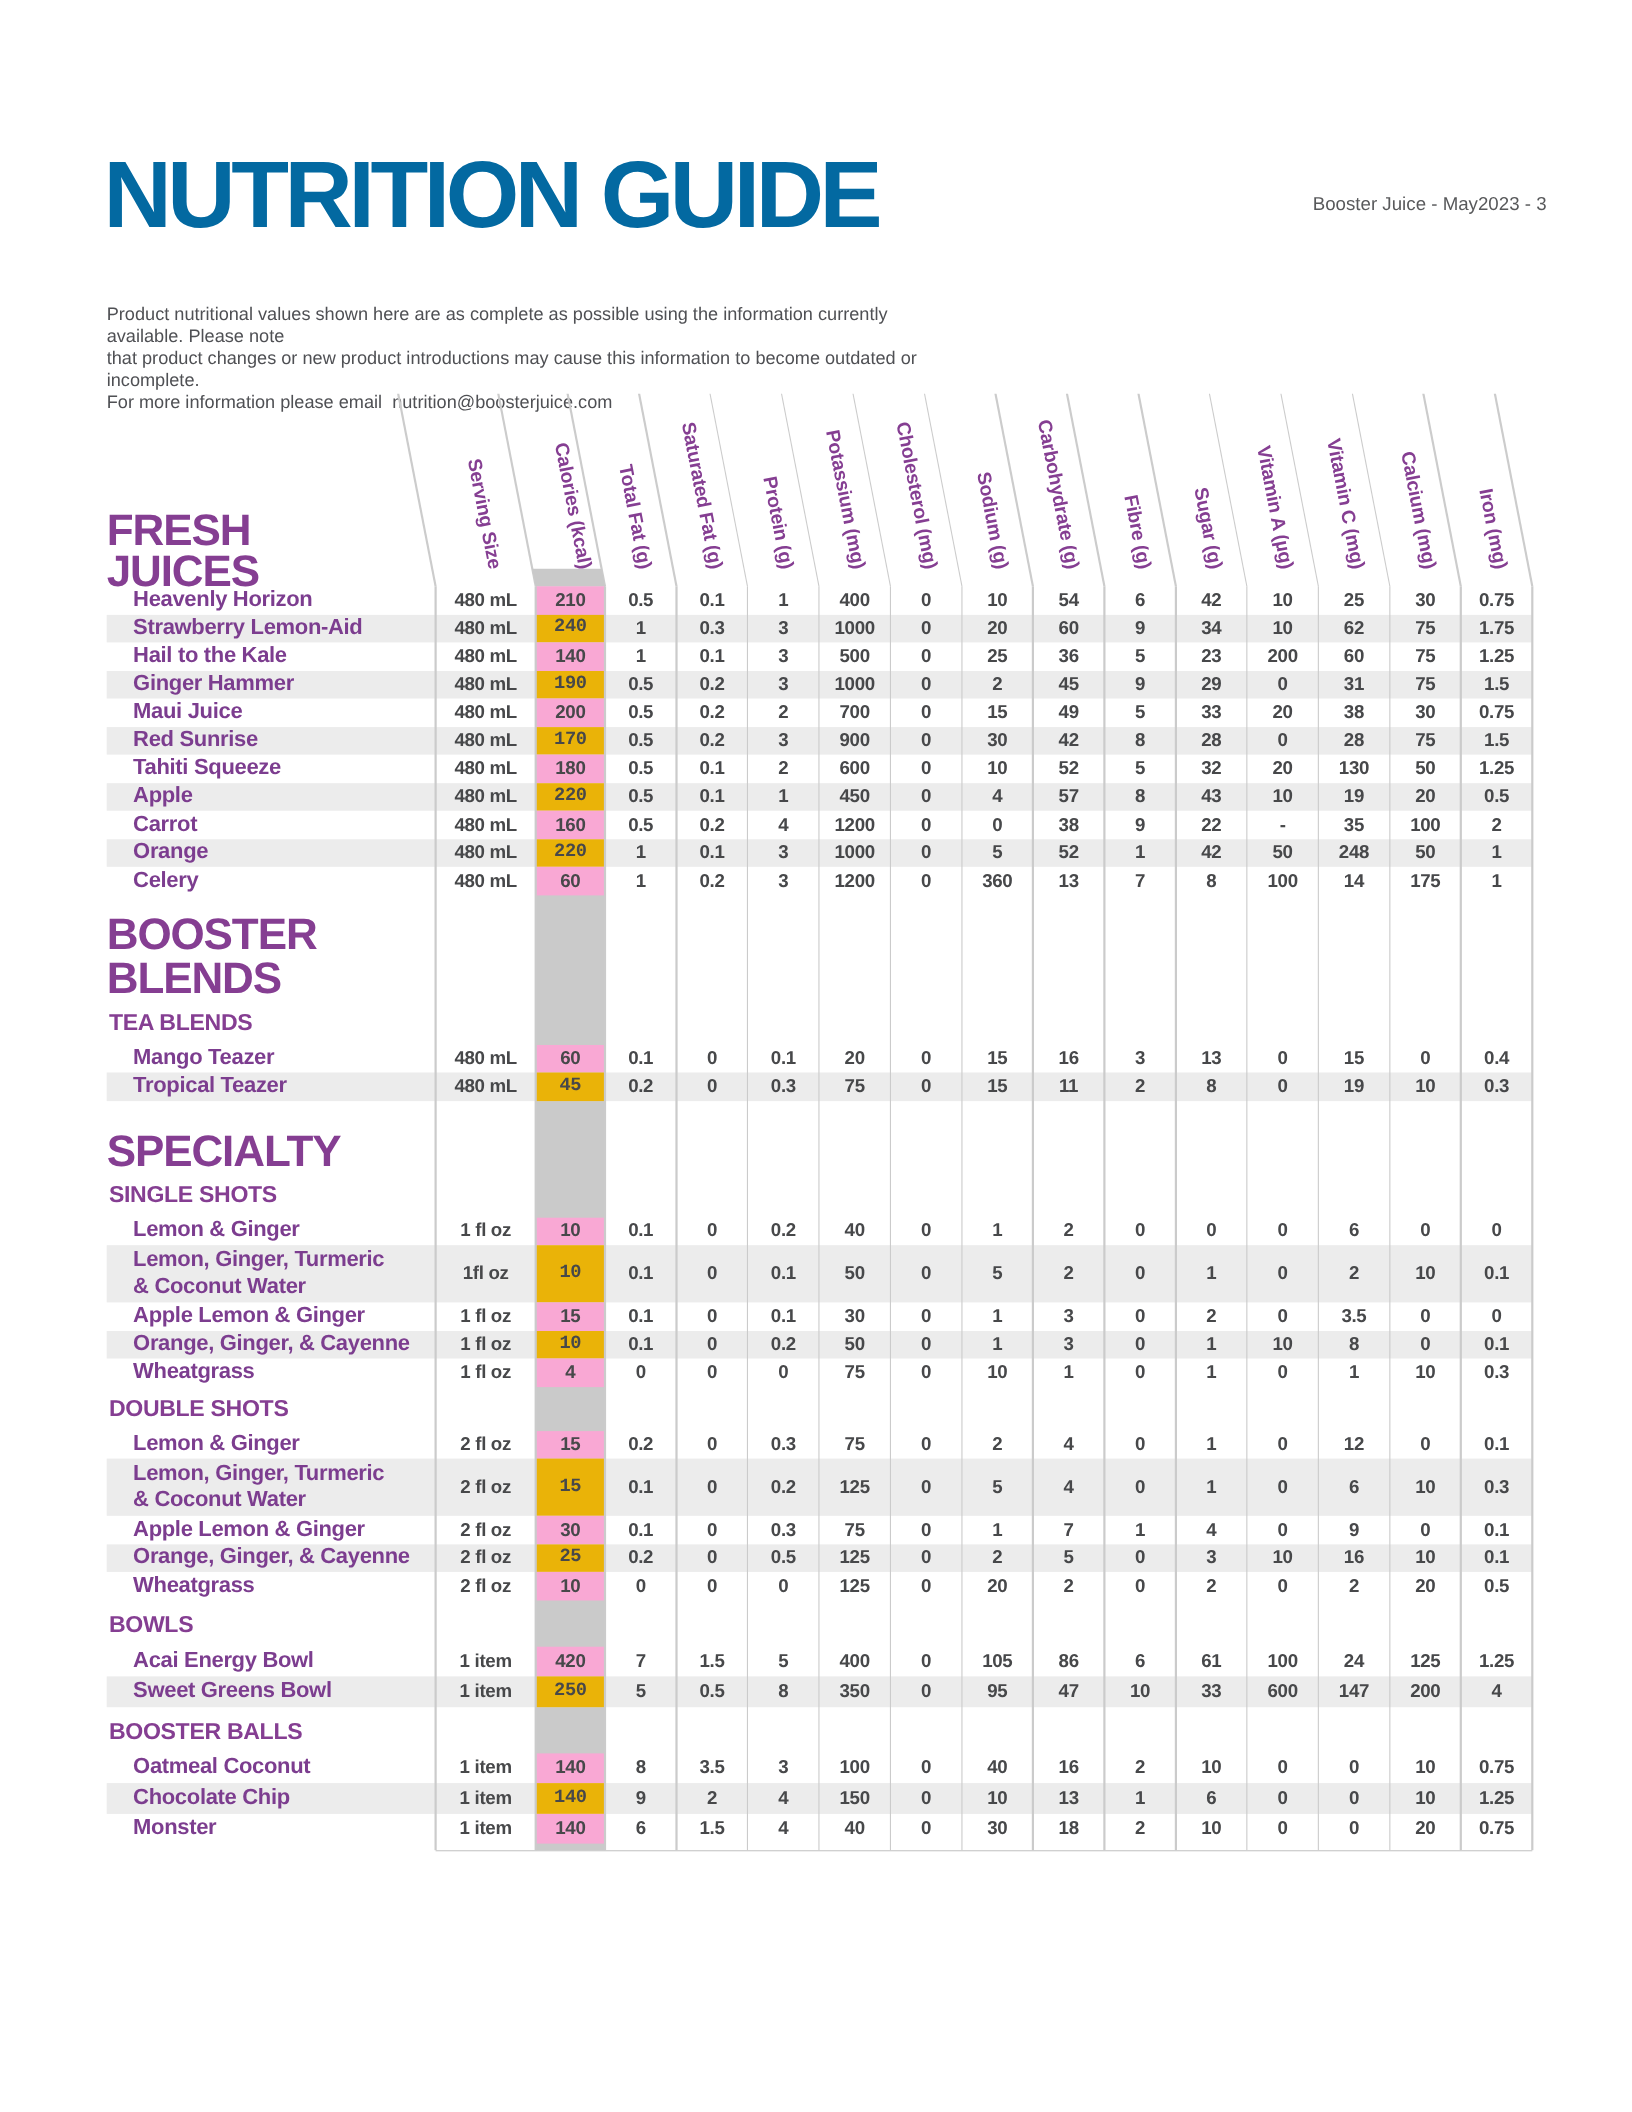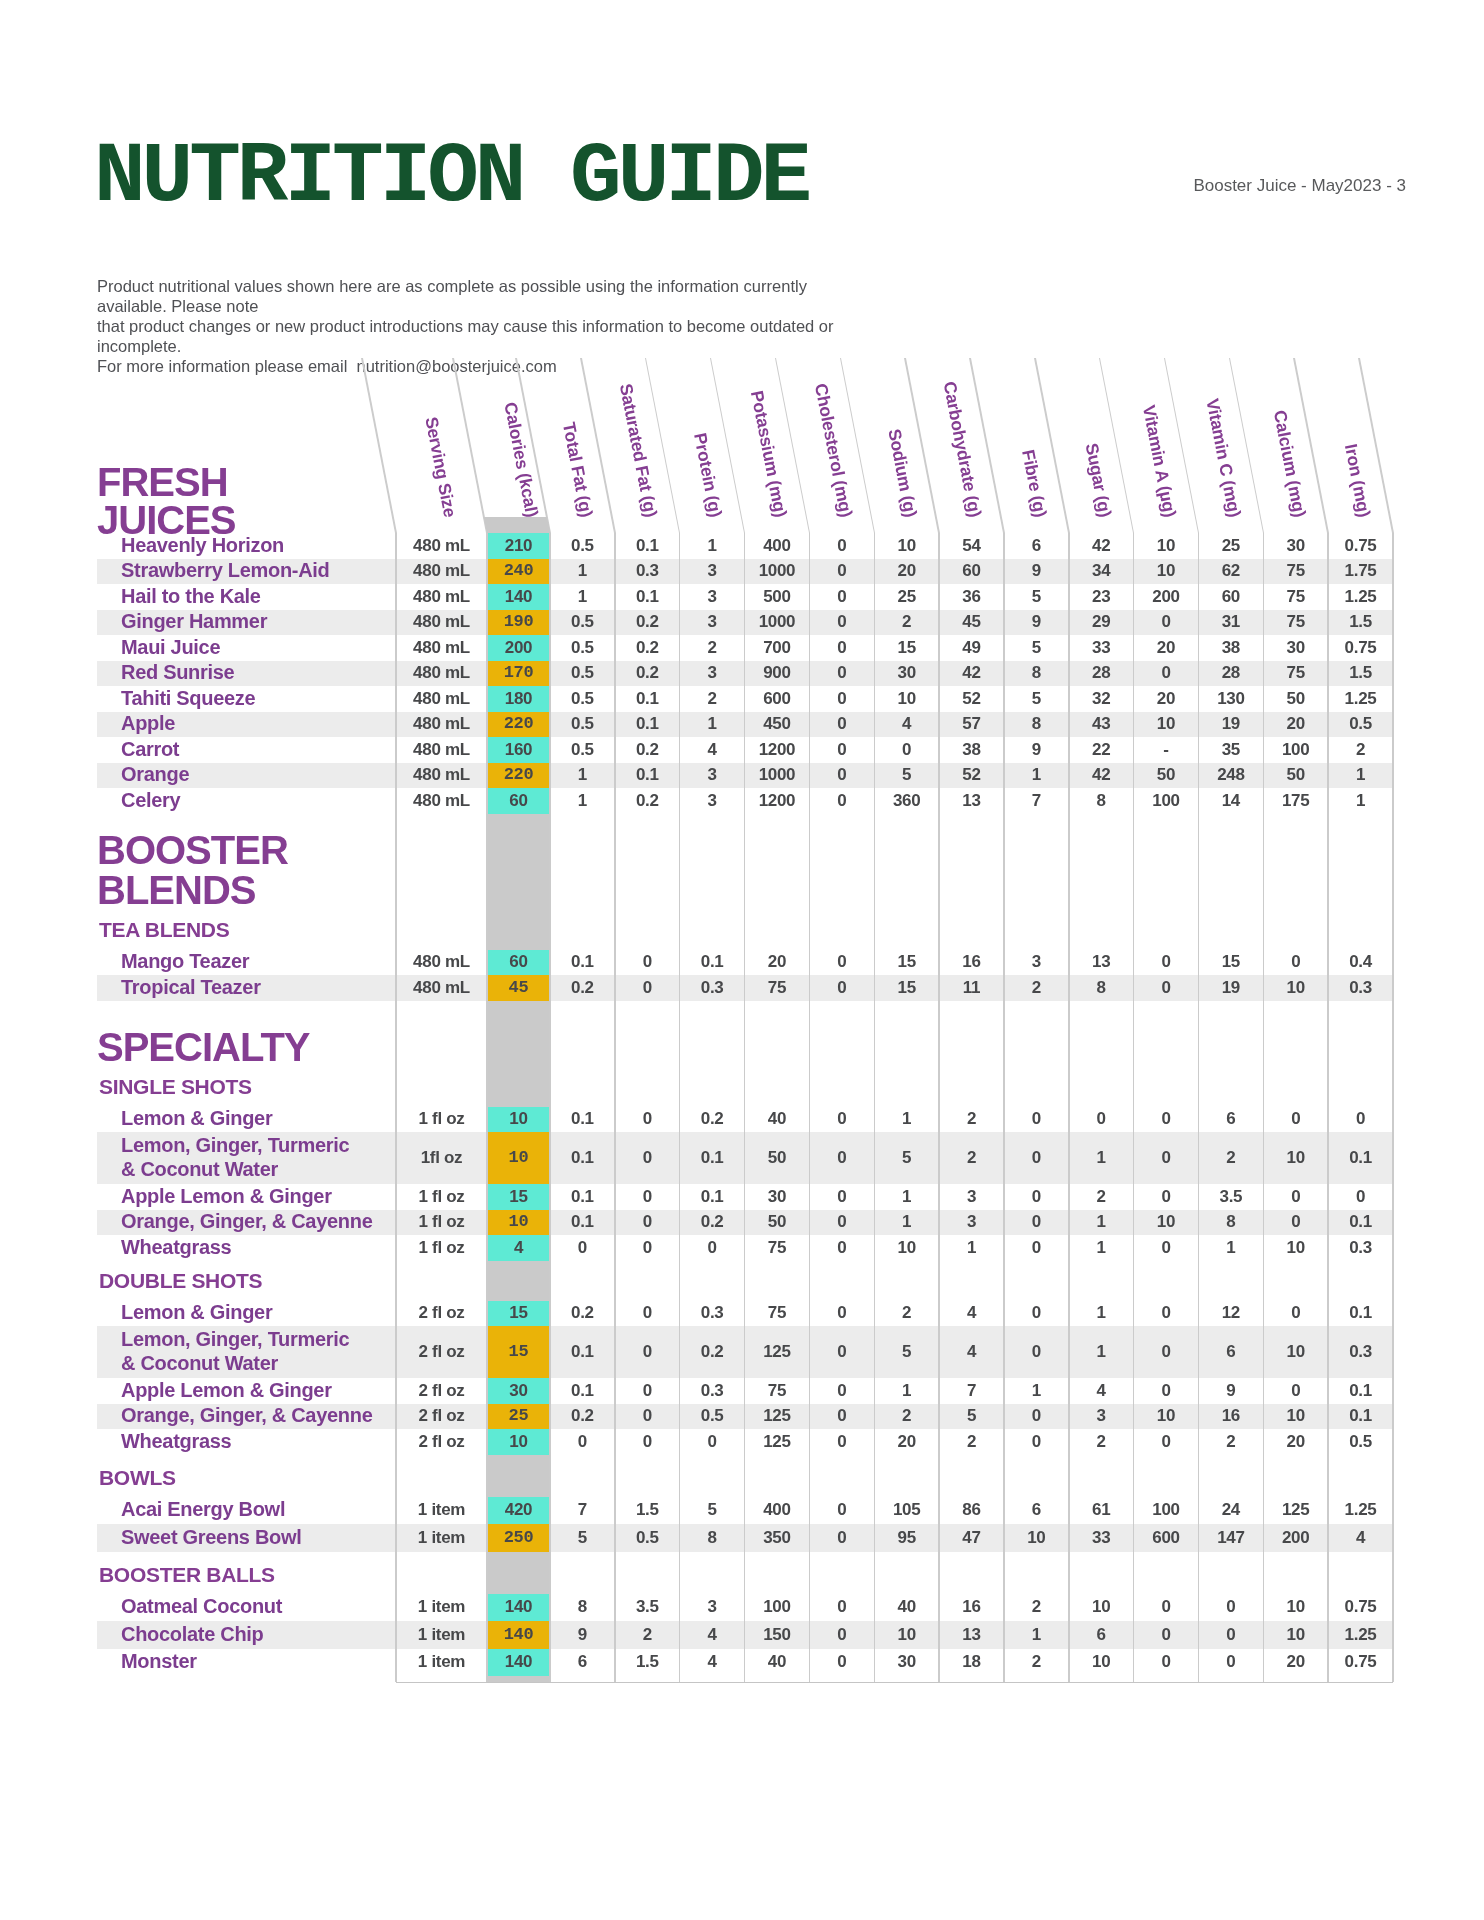--- a/index.html
+++ b/index.html
@@ -1,20 +1,20 @@
 <!DOCTYPE html>
 <html><head>
 <meta charset="utf-8">
 <style>
   html,body{margin:0;padding:0;background:#ffffff;}
   body{width:1484px;height:1920px;position:relative;overflow:hidden;
        font-family:"Liberation Sans",sans-serif;-webkit-font-smoothing:antialiased;}
 
   .page-title{position:absolute;left:94px;top:134px;font-size:86px;font-weight:900;
-              letter-spacing:-4px;line-height:1;color:#14532d;white-space:nowrap;font-family:Liberation Mono, monospace;}
+              letter-spacing:-4px;line-height:1;color:#0369a1;white-space:nowrap;}
   .doc-ref{position:absolute;right:78px;top:176px;font-size:17px;color:#58595b;}
   .intro{position:absolute;left:97px;top:276px;width:760px;font-size:16.5px;line-height:20px;
          color:#4f5054;white-space:pre-line;}
 
   .table-area{position:absolute;left:97px;top:292px;width:1296px;height:1390px;}
 
   
   .hdr{position:absolute;top:0;left:0;width:100%;height:241px;}
   .hdr-skew{position:absolute;left:0;top:66px;width:100%;height:175px;
             transform:skewX(11deg);transform-origin:50% 100%;}
@@ -42,21 +42,21 @@
              margin:8px 0 8px 2px;}
   .s3 .sub-label{margin:11px 0 7px 2px;}
 
   .row{display:grid;grid-template-columns:299px 91px 63px repeat(13,64.85px);
        align-items:center;height:25.5px;}
   .row.tall{height:52px;}
   .row.r27{height:27.5px;}
   .row.striped{background:#ececec;}
   .cell{text-align:center;font-weight:bold;font-size:17px;color:#47484a;
         letter-spacing:-0.3px;line-height:1.05;}
-  .cell.cal{background:#5eead4;height:100%;display:flex;align-items:center;justify-content:center;}
+  .cell.cal{background:#f9a8d4;height:100%;display:flex;align-items:center;justify-content:center;}
   .row.striped .cell.cal{background:#eab308;font-family:Liberation Mono, monospace;}
   .cell.name{text-align:left;padding-left:24px;color:#7c3d8f;font-size:20px;
              font-weight:bold;line-height:1.18;white-space:pre-line;}
 </style>
 </head>
 <body>
 
 <div class="page-title">NUTRITION GUIDE</div>
 <div class="doc-ref">Booster Juice - May2023 - 3</div>
 <div class="intro">Product nutritional values shown here are as complete as possible using the information currently available. Please note

